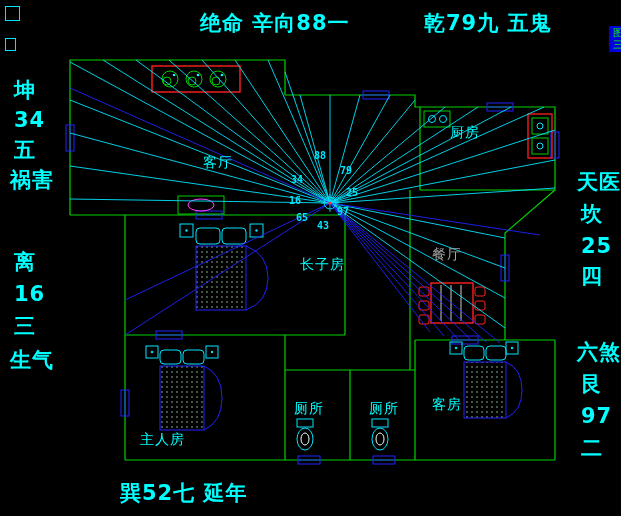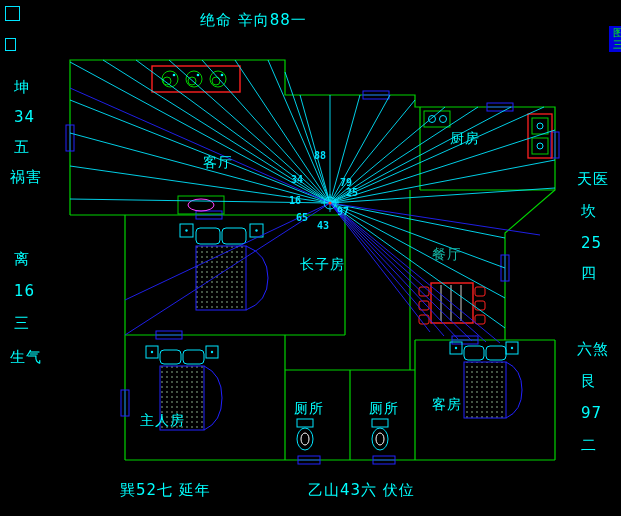--- a/index.html
+++ b/index.html
@@ -1,21 +1,21 @@
 <!DOCTYPE html>
 <html><head>
 <meta charset="utf-8">
 <style>
   html,body{margin:0;padding:0;background:#000;}
   #stage{position:relative;width:621px;height:516px;background:#000;overflow:hidden;
          font-family:"DejaVu Sans","Liberation Sans",sans-serif;}
   svg{position:absolute;left:0;top:0;}
   .lbl{position:absolute;color:#00ffff;font-size:14px;line-height:1;white-space:nowrap;letter-spacing:1px;}
-  .big{font-size:15px;}
-  .redtxt{color:#14b8a6;}
+  .big{font-size:21px;font-weight:bold;}
+  .redtxt{color:#a3a3a3;}
   .num{position:absolute;color:#00e5ff;font-family:"DejaVu Sans Mono","Liberation Mono",monospace;
        font-size:10px;font-weight:bold;line-height:1;}
   .fig{position:absolute;background:#0000dd;color:#00ff00;font-size:10px;padding:1px 4px;line-height:1.2;margin-left:48px;}
   .cm{position:absolute;border:1px solid #00e5ff;}
 </style>
 </head>
 <body>
 
 <div id="stage">
 
@@ -205,20 +205,21 @@
 
     <g fill="none">
       <circle cx="330" cy="203" r="6" stroke="#00e5ff"></circle>
       <line x1="321" y1="203" x2="339" y2="203" stroke="#00e5ff" stroke-width="0.8"></line>
       <line x1="330" y1="194" x2="330" y2="212" stroke="#00e5ff" stroke-width="0.8"></line>
       <circle cx="330" cy="203" r="1.6" fill="#ff3030"></circle>
     </g>
   </svg>
 
   <div class="lbl big" style="left:200px;top:13px;">绝命 辛向88一</div>
+  <div class="lbl big" style="left:424px;top:13px;">乾79九 五鬼</div>
   <div class="fig" style="left:561px;top:26px;">图三</div>
 
   <div class="lbl big" style="left:14px;top:80px;">坤</div>
   <div class="lbl big" style="left:14px;top:110px;">34</div>
   <div class="lbl big" style="left:14px;top:140px;">五</div>
   <div class="lbl big" style="left:10px;top:170px;">祸害</div>
   <div class="lbl big" style="left:14px;top:252px;">离</div>
   <div class="lbl big" style="left:14px;top:284px;">16</div>
   <div class="lbl big" style="left:14px;top:316px;">三</div>
   <div class="lbl big" style="left:10px;top:350px;">生气</div>
@@ -226,33 +227,32 @@
   <div class="lbl big" style="left:577px;top:172px;">天医</div>
   <div class="lbl big" style="left:581px;top:204px;">坎</div>
   <div class="lbl big" style="left:581px;top:236px;">25</div>
   <div class="lbl big" style="left:581px;top:266px;">四</div>
   <div class="lbl big" style="left:577px;top:342px;">六煞</div>
   <div class="lbl big" style="left:581px;top:374px;">艮</div>
   <div class="lbl big" style="left:581px;top:406px;">97</div>
   <div class="lbl big" style="left:581px;top:438px;">二</div>
 
   <div class="lbl big" style="left:120px;top:483px;">巽52七 延年</div>
-  <div class="lbl big" style="left:308px;top:483px;">乙山43六 伏位</div>
 
   <div class="lbl" style="left:203px;top:147px;margin-top:8px;">客厅</div>
-  <div class="lbl" style="left:450px;top:131px;">厨房</div>
+  <div class="lbl" style="left:450px;top:125px;">厨房</div>
   <div class="lbl" style="left:300px;top:257px;">长子房</div>
   <div class="lbl redtxt" style="left:432px;top:247px;">餐厅</div>
-  <div class="lbl" style="left:140px;top:413px;">主人房</div>
+  <div class="lbl" style="left:140px;top:432px;">主人房</div>
   <div class="lbl" style="left:294px;top:401px;">厕所</div>
   <div class="lbl" style="left:369px;top:401px;">厕所</div>
   <div class="lbl" style="left:432px;top:397px;">客房</div>
 
   <span class="num" style="left:314px;top:151px;">88</span>
-  <span class="num" style="left:340px;top:166px;margin-top:12px;">79</span>
+  <span class="num" style="left:340px;top:166px;">79</span>
   <span class="num" style="left:291px;top:175px;">34</span>
   <span class="num" style="left:346px;top:188px;">25</span>
   <span class="num" style="left:289px;top:196px;">16</span>
   <span class="num" style="left:337px;top:207px;">97</span>
   <span class="num" style="left:296px;top:213px;">65</span>
   <span class="num" style="left:317px;top:221px;text-align:right;">43</span>
 
 </div>
 
 </body></html>

